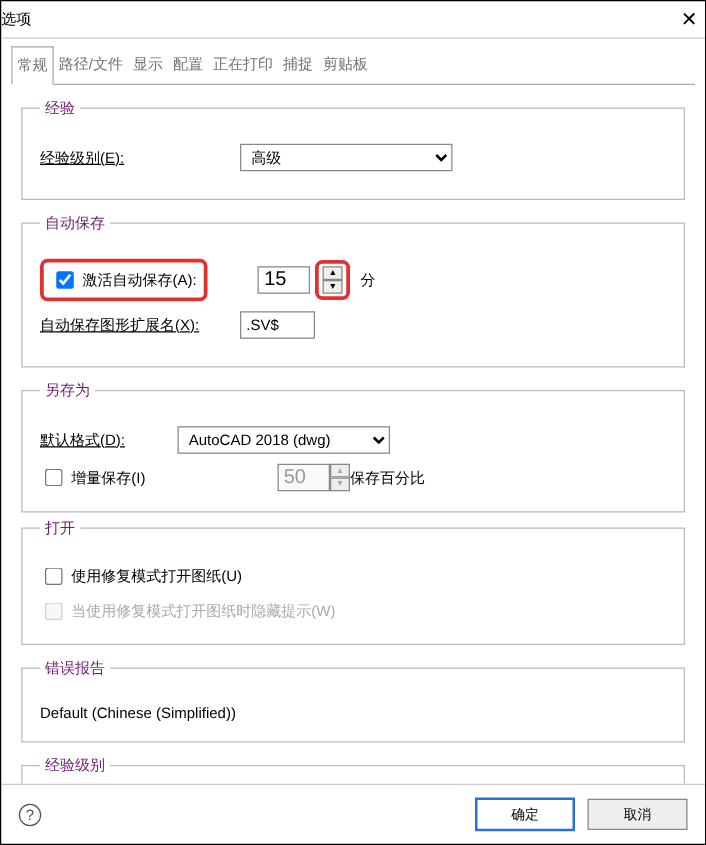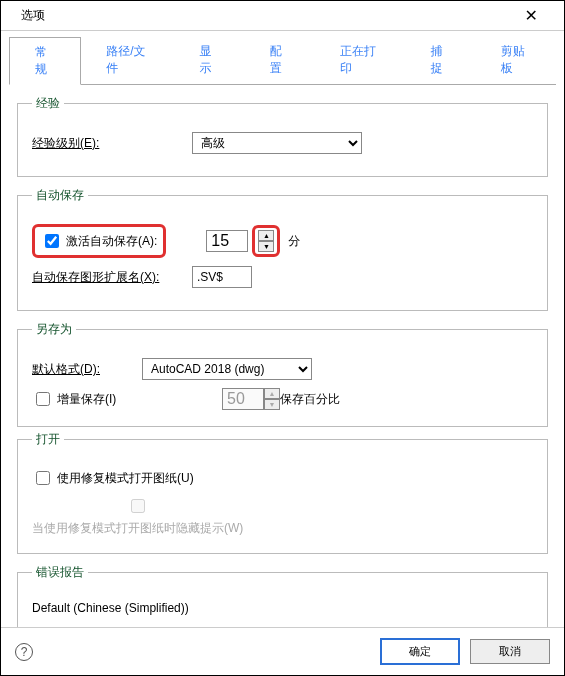--- a/index.html
+++ b/index.html
@@ -15,38 +15,38 @@
     height: 676px;
     border: 1px solid #000;
     display: flex;
     flex-direction: column;
     background: #fff;
   }
   .titlebar {
     height: 30px;
     display: flex;
     align-items: center;
-    padding: 0 20px;
+    padding: 0 0;
     border-bottom: 1px solid #ccc;
   }
   .titlebar .title { flex: 1; }
   .titlebar .close {
     font-size: 16px;
     font-family: Arial;
     cursor: default;
     padding: 0 6px;
   }
   .tabs {
     display: flex;
     border-bottom: 1px solid #aaa;
     margin: 6px 8px 0 8px;
   }
   .tab {
-    padding: 6px 25px;
-    color: #3b82f6;
+    padding: 6px 4px;
+    color: #737373;
     cursor: default;
   }
   .tab.active {
     border: 1px solid #aaa;
     border-bottom: 1px solid #fff;
     margin-bottom: -1px;
     background: #fff;
   }
   .content {
     flex: 1;
@@ -54,21 +54,21 @@
     overflow: hidden;
   }
   fieldset {
     border: 1px solid #bbb;
     margin: 0 0 10px 0;
     padding: 12px 14px 14px 14px;
   }
   fieldset.tight { padding-bottom: 8px; }
   legend {
     padding: 0 4px;
-    color: #14532d;
+    color: #701a75;
   }
   .row {
     display: flex;
     align-items: center;
     margin: 8px 0;
   }
   .row .lbl {
     width: 160px;
     text-decoration: underline;
   }
@@ -113,21 +113,21 @@
     align-items: center;
   }
   .chk {
     display: inline-flex;
     align-items: center;
     gap: 4px;
   }
   .chk input[type=checkbox] {
     width: 14px; height: 14px;
   }
-  .muted { color: #aaa; flex-direction: column; }
+  .muted { color: #aaa; }
   .btn {
     border: 1px solid #888;
     background: #eee;
     padding: 4px 18px;
     font-size: 11px;
     cursor: default;
   }
   .btn.primary {
     border: 2px solid #2a6fd6;
     background: #fff;

